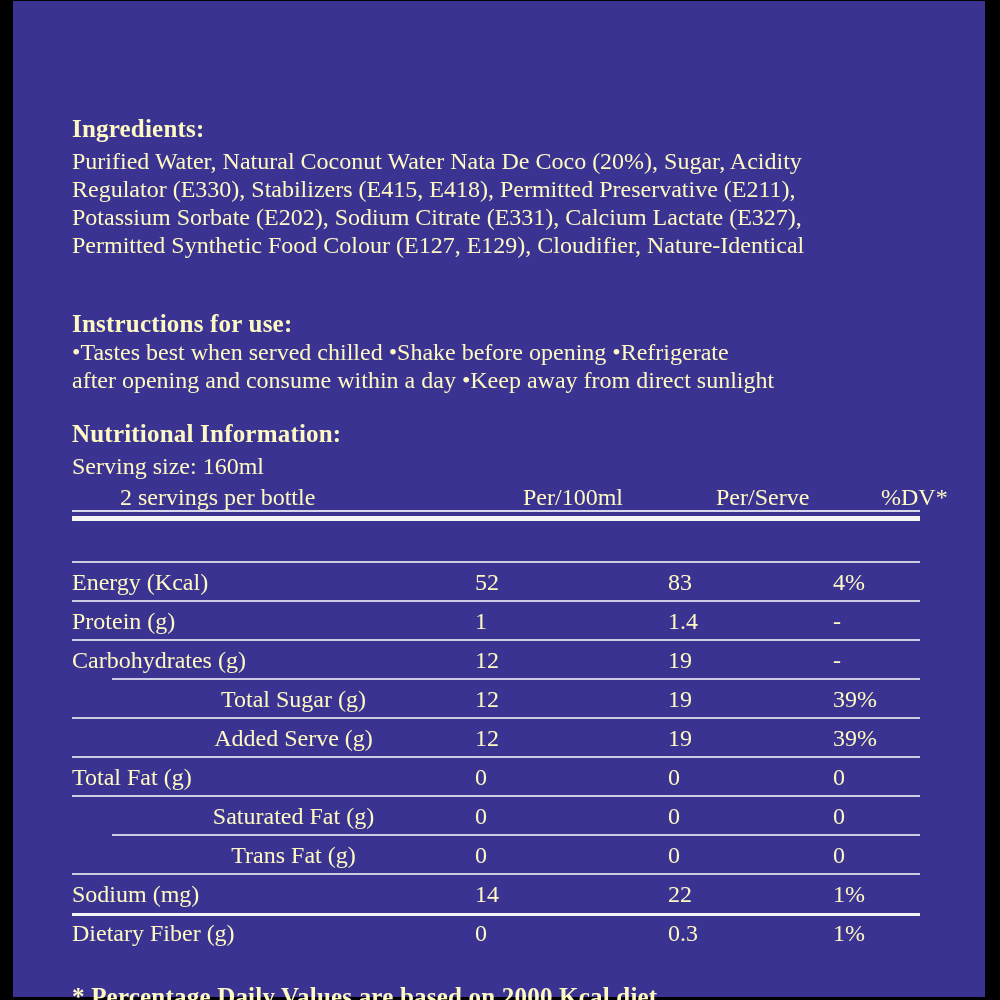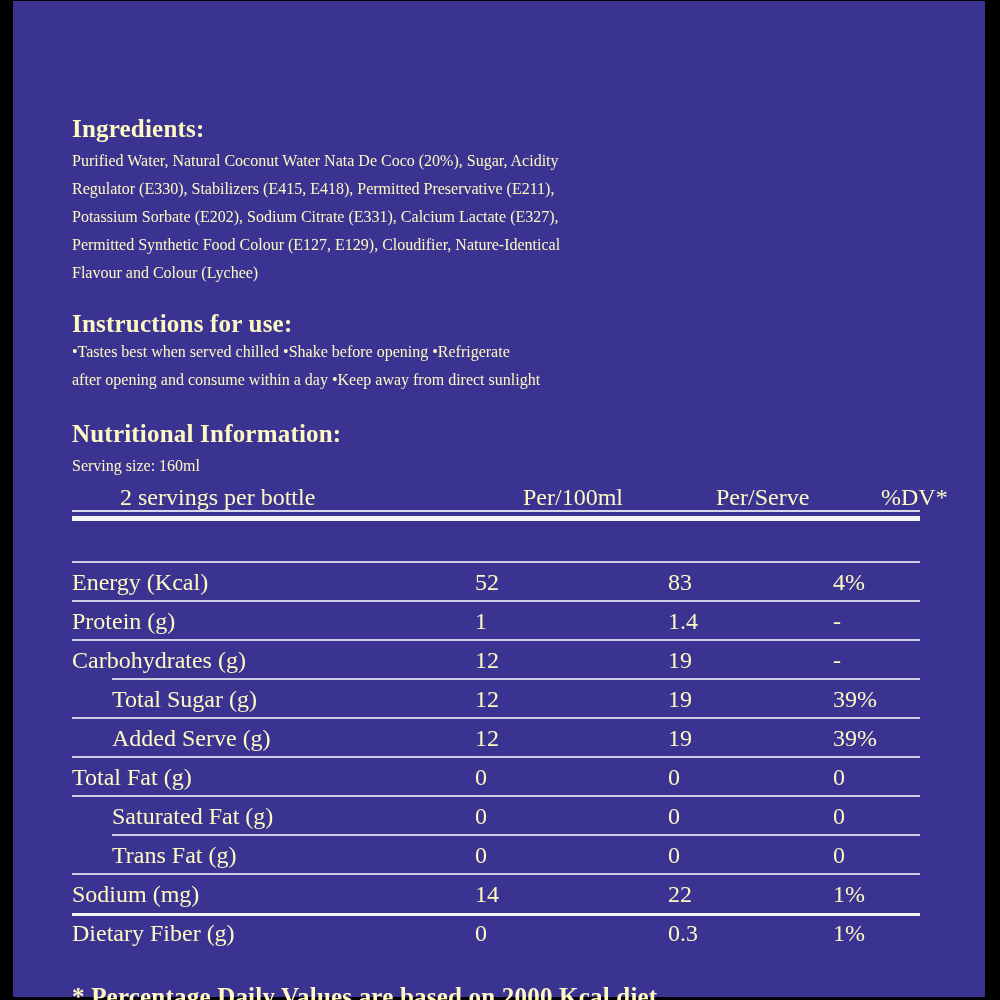--- a/index.html
+++ b/index.html
@@ -14,21 +14,21 @@
     position:absolute;left:13px;top:1px;right:15px;bottom:3px;
     background:#3a3392;color:#fef9c3;
   }
   .abs{position:absolute;}
   .heading{
     left:59px;
     font-size:25px;font-weight:700;letter-spacing:.2px;
     white-space:nowrap;
   }
   .bodyline{
-    font-size:16px;font-weight:400;line-height:28px;white-space:nowrap;
+    font-size:24px;font-weight:400;line-height:28px;white-space:nowrap;
   }
   .para{left:59px;}
   .h-ingredients{top:114px;}
   .p-ingredients{top:146px;}
   .h-instructions{top:309px;}
   .p-instructions{top:337px;}
   .h-nutrition{top:419px;}
   .p-serving{left:59px;top:451px;}
   
   .tbl-head{
@@ -48,39 +48,38 @@
     display:grid;grid-template-columns:403px 193px 165px 1fr;
     align-items:center;
     font-size:24px;white-space:nowrap;
   }
   .trow + .trow::before{
     content:"";position:absolute;top:-1px;left:0;right:0;height:2px;
     background:rgba(244,243,248,.8);
   }
   .trow.rule-indent::before{left:40px;}
   .trow .c{padding-top:2px;margin-top:44px;}
-  .trow.sub .c.lab{padding-left:40px;}
+  .trow.sub .c.lab{padding-left:40px;text-align:center;}
   .footnote{
     left:59px;top:982px;
     font-size:25px;font-weight:700;letter-spacing:.2px;white-space:nowrap;
   }
 </style>
 </head>
 <body>
 
 <div class="page">
   <div class="label">
 
     <div class="abs heading h-ingredients">Ingredients:</div>
     <div class="abs para p-ingredients">
       <div class="bodyline">Purified Water, Natural Coconut Water Nata De Coco (20%), Sugar, Acidity</div>
       <div class="bodyline">Regulator (E330), Stabilizers (E415, E418), Permitted Preservative (E211),</div>
       <div class="bodyline">Potassium Sorbate (E202), Sodium Citrate (E331), Calcium Lactate (E327),</div>
       <div class="bodyline">Permitted Synthetic Food Colour (E127, E129), Cloudifier, Nature-Identical</div>
-      <div class="bodyline">Flavour and Colour (Lychee)</div>
     </div>
 
     <div class="abs heading h-instructions">Instructions for use:</div>
     <div class="abs heading h-nutrition">Nutritional Information:</div>
 
     <div class="abs para p-instructions">
       <div class="bodyline">•Tastes best when served chilled •Shake before opening •Refrigerate</div>
       <div class="bodyline">after opening and consume within a day •Keep away from direct sunlight</div>
     </div>
     <div class="abs bodyline p-serving">Serving size: 160ml</div>

